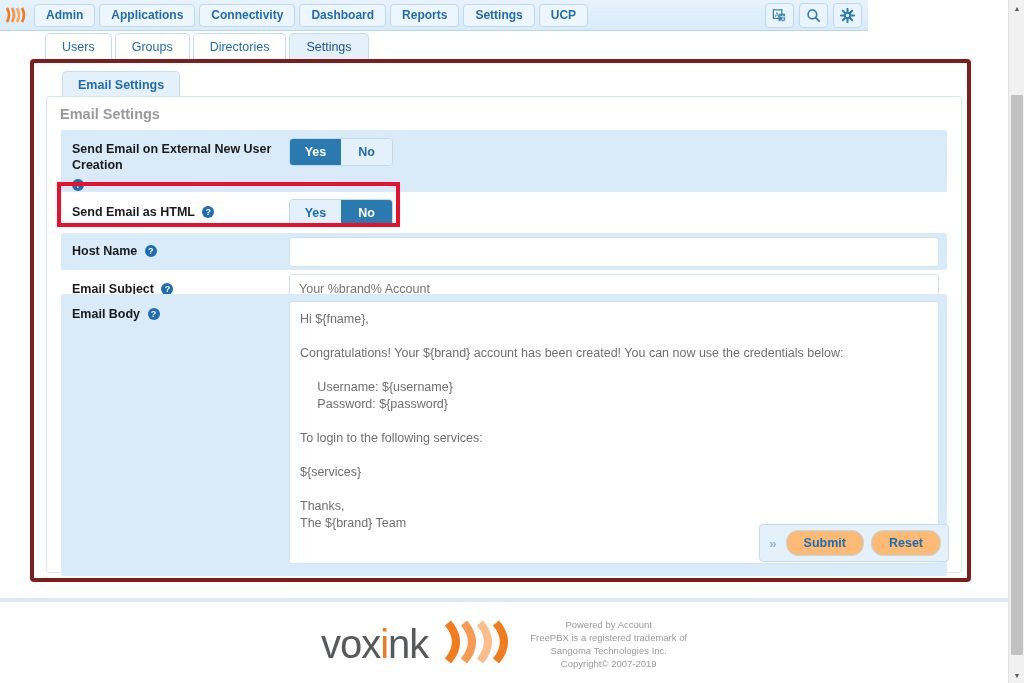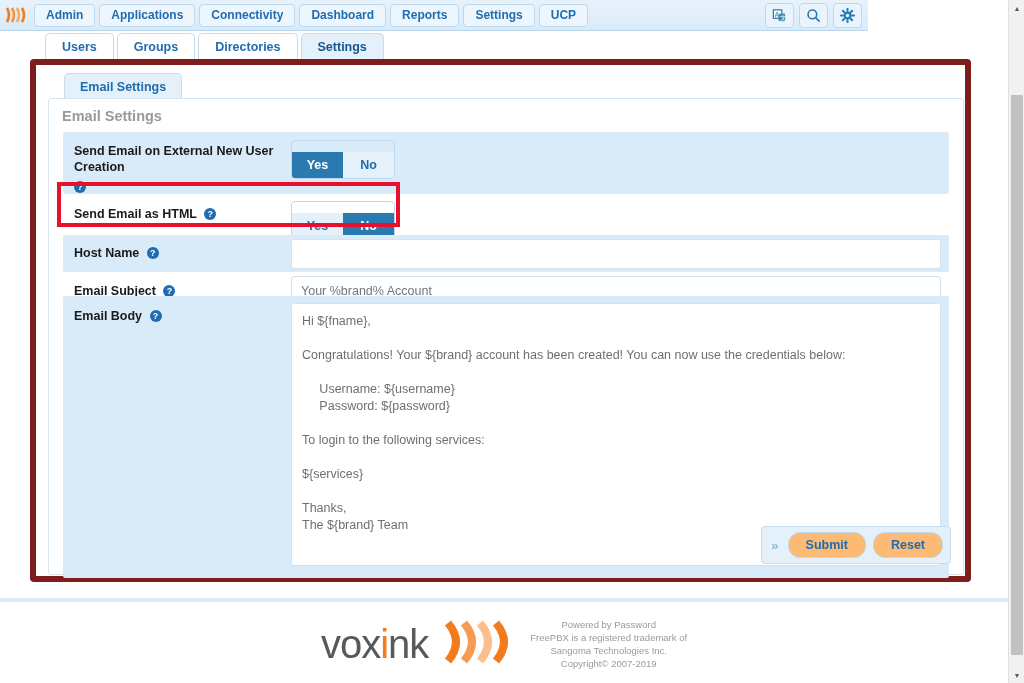--- a/index.html
+++ b/index.html
@@ -56,40 +56,40 @@
     width: 1008px; height: 29px;
     background: #ffffff;
     display: flex; align-items: flex-end;
     padding-left: 45px;
     gap: 3px;
   }
   .subtab {
     height: 27px;
     padding: 0 16px;
     display: flex; align-items: center;
-    font-size: 12.5px; font-weight: bold;
+    font-size: 12.5px; font-weight: normal;
     color: #1f6cb0;
     background: #ffffff;
     border: 1px solid #c5dcee;
     border-bottom: none;
     border-radius: 5px 5px 0 0;
     cursor: pointer;
   }
   .subtab.active {
     background: #e4f0fa;
     color: #17578f;
   }
 
   
   .outer-panel {
     position: absolute;
     left: 30px; top: 59px;
     width: 941px; height: 523px;
     background: #ffffff;
-    border: 6px solid #7f1d1d;
+    border: 4px solid #7f1d1d;
     border-radius: 4px;
   }
   .inner-tabs {
     position: absolute; top: 8px; left: 28px;
     display: flex; align-items: flex-end;
   }
   .inner-tab {
     height: 26px; padding: 0 15px;
     display: flex; align-items: center;
     font-size: 12.5px; font-weight: bold;
@@ -162,21 +162,20 @@
     overflow: hidden;
   }
   .toggle .opt {
     min-width: 51px;
     height: 26px;
     display: flex; align-items: center; justify-content: center;
     font-size: 12.5px; font-weight: bold;
     background: #e4f0fa;
     color: #1f6cb0;
     cursor: pointer;
-    margin-top: 11px;
   }
   .toggle .opt.on {
     background: #2a7ab0;
     color: #ffffff;
   }
 
   
   .tinput {
     width: 650px; height: 30px;
     border: 1px solid #d3e2ee;
@@ -480,21 +479,21 @@
   <div>
     <svg width="74" height="46" viewBox="0 0 74 46">
       <path d="M6 4 Q22 23 6 42" stroke="#f07c1e" stroke-width="8" fill="none" stroke-linecap="butt"></path>
       <path d="M22 4 Q38 23 22 42" stroke="#f79a52" stroke-width="8" fill="none" stroke-linecap="butt"></path>
       <path d="M38 4 Q54 23 38 42" stroke="#fbbf8e" stroke-width="8" fill="none" stroke-linecap="butt"></path>
       <path d="M54 4 Q70 23 54 42" stroke="#f07c1e" stroke-width="8" fill="none" stroke-linecap="butt"></path>
     </svg>
   </div>
 
   <div class="footer-text">
-    <div>Powered by Password</div>
+    <div>Powered by Account</div>
     <div>FreePBX is a registered trademark of</div>
     <div>Sangoma Technologies Inc.</div>
     <div>Copyright© 2007-2019</div>
   </div>
 </div>
 
 <div class="scrollbar">
   <div class="sb-arrow">▲</div>
   <div class="sb-thumb"></div>
   <div class="sb-arrow sb-bottom">▼</div>

